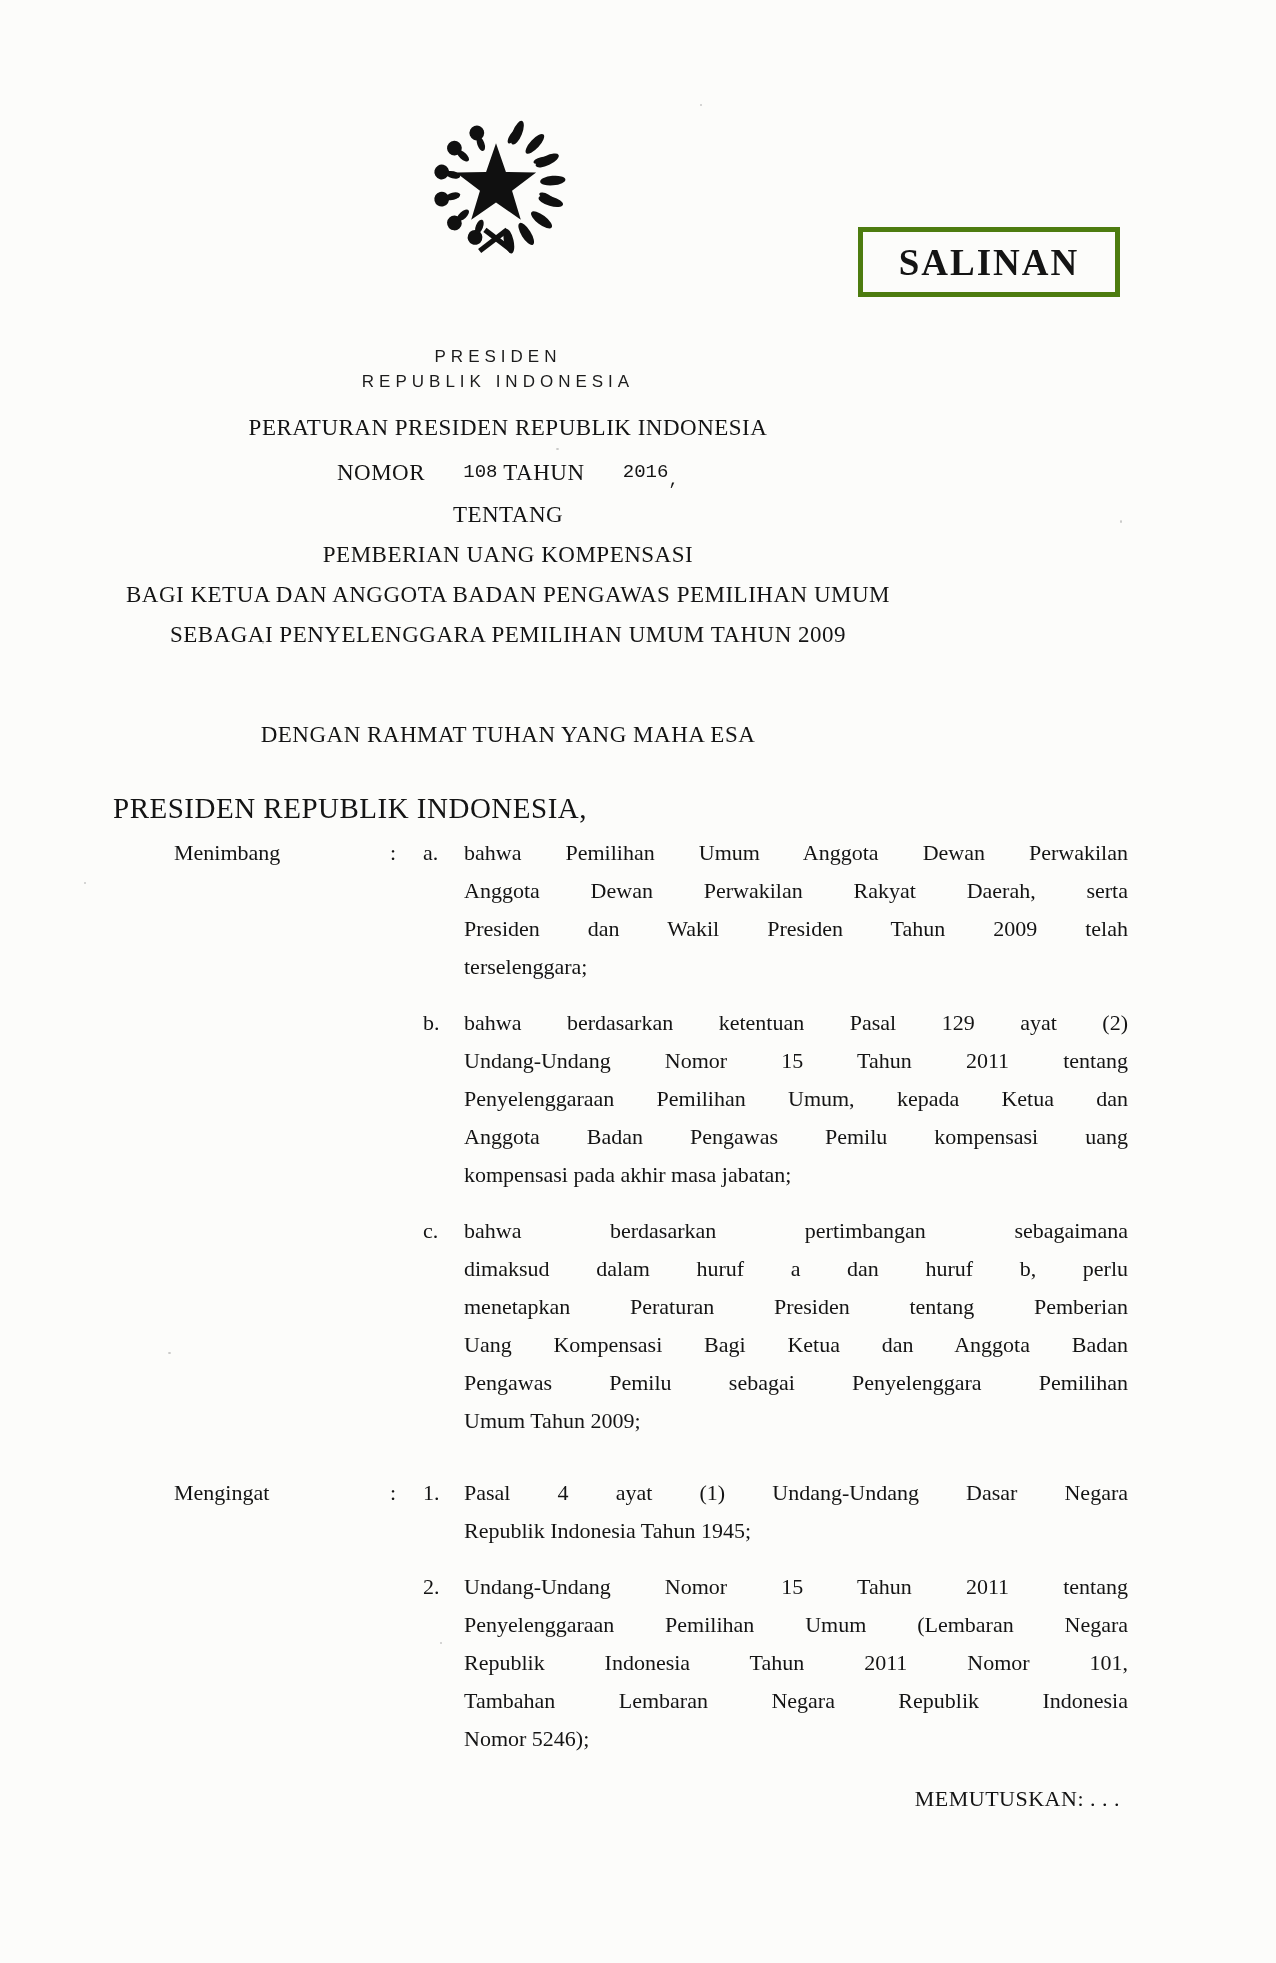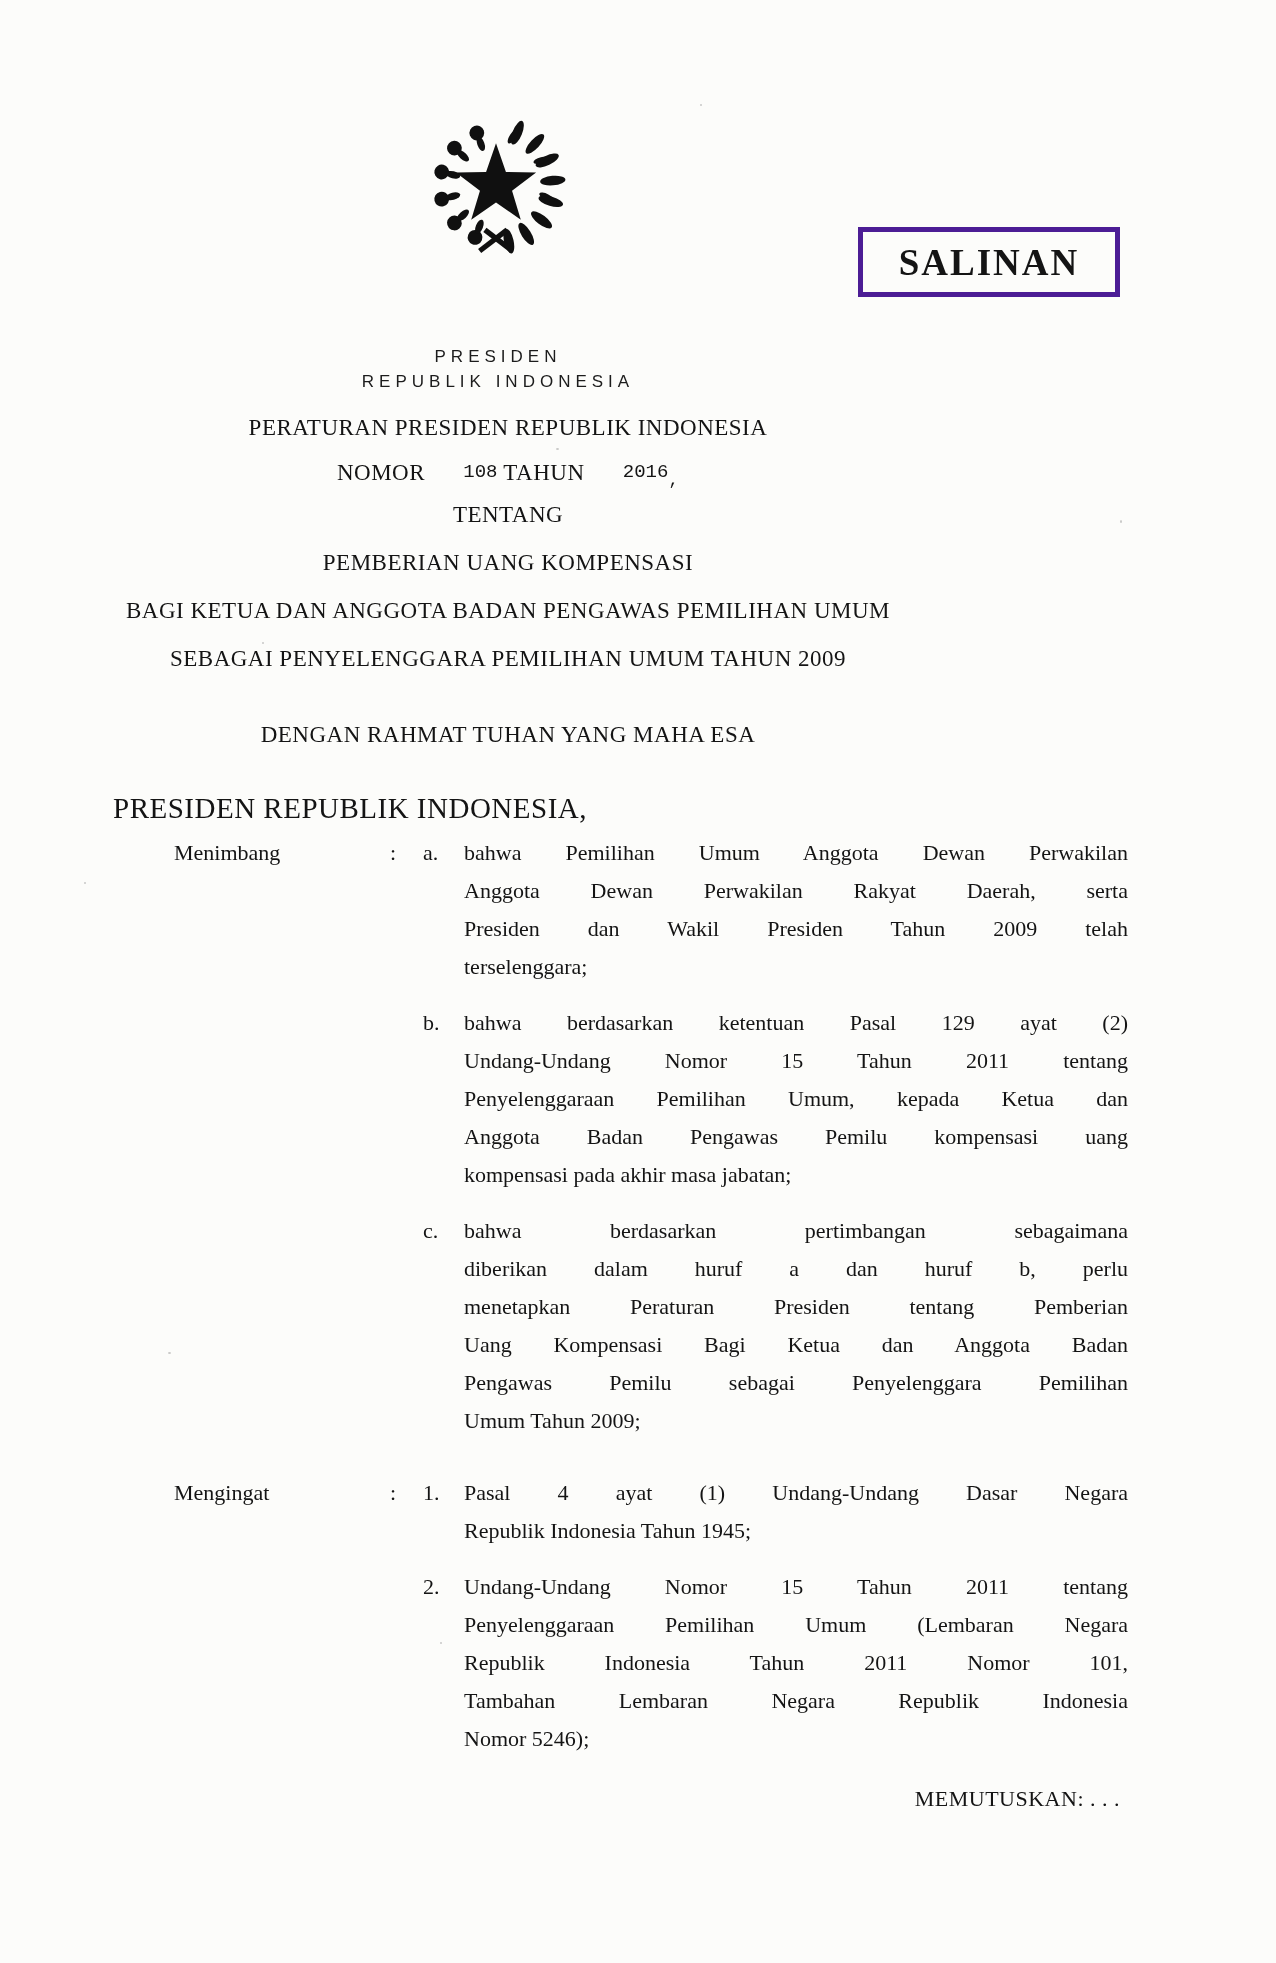--- a/index.html
+++ b/index.html
@@ -14,21 +14,21 @@
     overflow: hidden;
     margin: 0 auto;
   }
 
   
   .emblem { position: absolute; left: 420px; top: 120px; width: 152px; height: 148px; }
 
   
   .stamp-box {
     position: absolute; left: 858px; top: 227px; width: 262px; height: 70px;
-    border: 5px solid #4c1d95;
+    border: 5px solid #4d7c0f;
     display: flex; align-items: center; justify-content: center;
     font-weight: bold; font-size: 37px; letter-spacing: 2px;
     font-family: "Liberation Serif", serif;
   }
 
   
   .letterhead {
     position: absolute; left: 133px; top: 344px; width: 730px;
     text-align: center;
     font-family: "Liberation Sans", sans-serif;
@@ -37,21 +37,21 @@
   }
 
   
   .center-col {
     position: absolute; left: 113px; top: 414px; width: 790px;
     text-align: center; font-size: 23px; line-height: 28px;
     letter-spacing: 0.5px;
   }
   .center-col .nomor-line { margin-top: 17px; }
   .center-col .tentang { margin-top: 11px; }
-  .center-col .subj { margin-top: 20px; }
+  .center-col .subj { margin-top: 12px; }
   .typed {
     font-family: "Liberation Mono", monospace;
     font-size: 19px; position: relative; top: -3px; letter-spacing: 0; margin-left: 32px;
   }
   .typed-suffix { font-family: "Liberation Mono", monospace; font-size: 17px; position: relative; top: 5px; }
 
   .grace { position: absolute; left: 113px; top: 722px; width: 790px; text-align: center; font-size: 23px; letter-spacing: 0.5px; }
   .authority { position: absolute; left: 113px; top: 792px; width: 790px; text-align: left; font-size: 29px; letter-spacing: 0.5px; }
 
   
@@ -168,21 +168,21 @@
               <div class="tline">Undang-Undang Nomor 15 Tahun 2011 tentang</div>
               <div class="tline">Penyelenggaraan Pemilihan Umum, kepada Ketua dan</div>
               <div class="tline">Anggota Badan Pengawas Pemilu kompensasi uang</div>
               <div class="tline last">kompensasi pada akhir masa jabatan;</div>
             </div>
         </div>
         <div class="item-row">
           <div class="marker">c.</div>
           <div class="lines">
               <div class="tline">bahwa berdasarkan pertimbangan sebagaimana</div>
-              <div class="tline">diberikan dalam huruf a dan huruf b, perlu</div>
+              <div class="tline">dimaksud dalam huruf a dan huruf b, perlu</div>
               <div class="tline">menetapkan Peraturan Presiden tentang Pemberian</div>
               <div class="tline">Uang Kompensasi Bagi Ketua dan Anggota Badan</div>
               <div class="tline">Pengawas Pemilu sebagai Penyelenggara Pemilihan</div>
               <div class="tline last">Umum Tahun 2009;</div>
             </div>
         </div>
       </div>
     </div>
 
     <div class="section">

